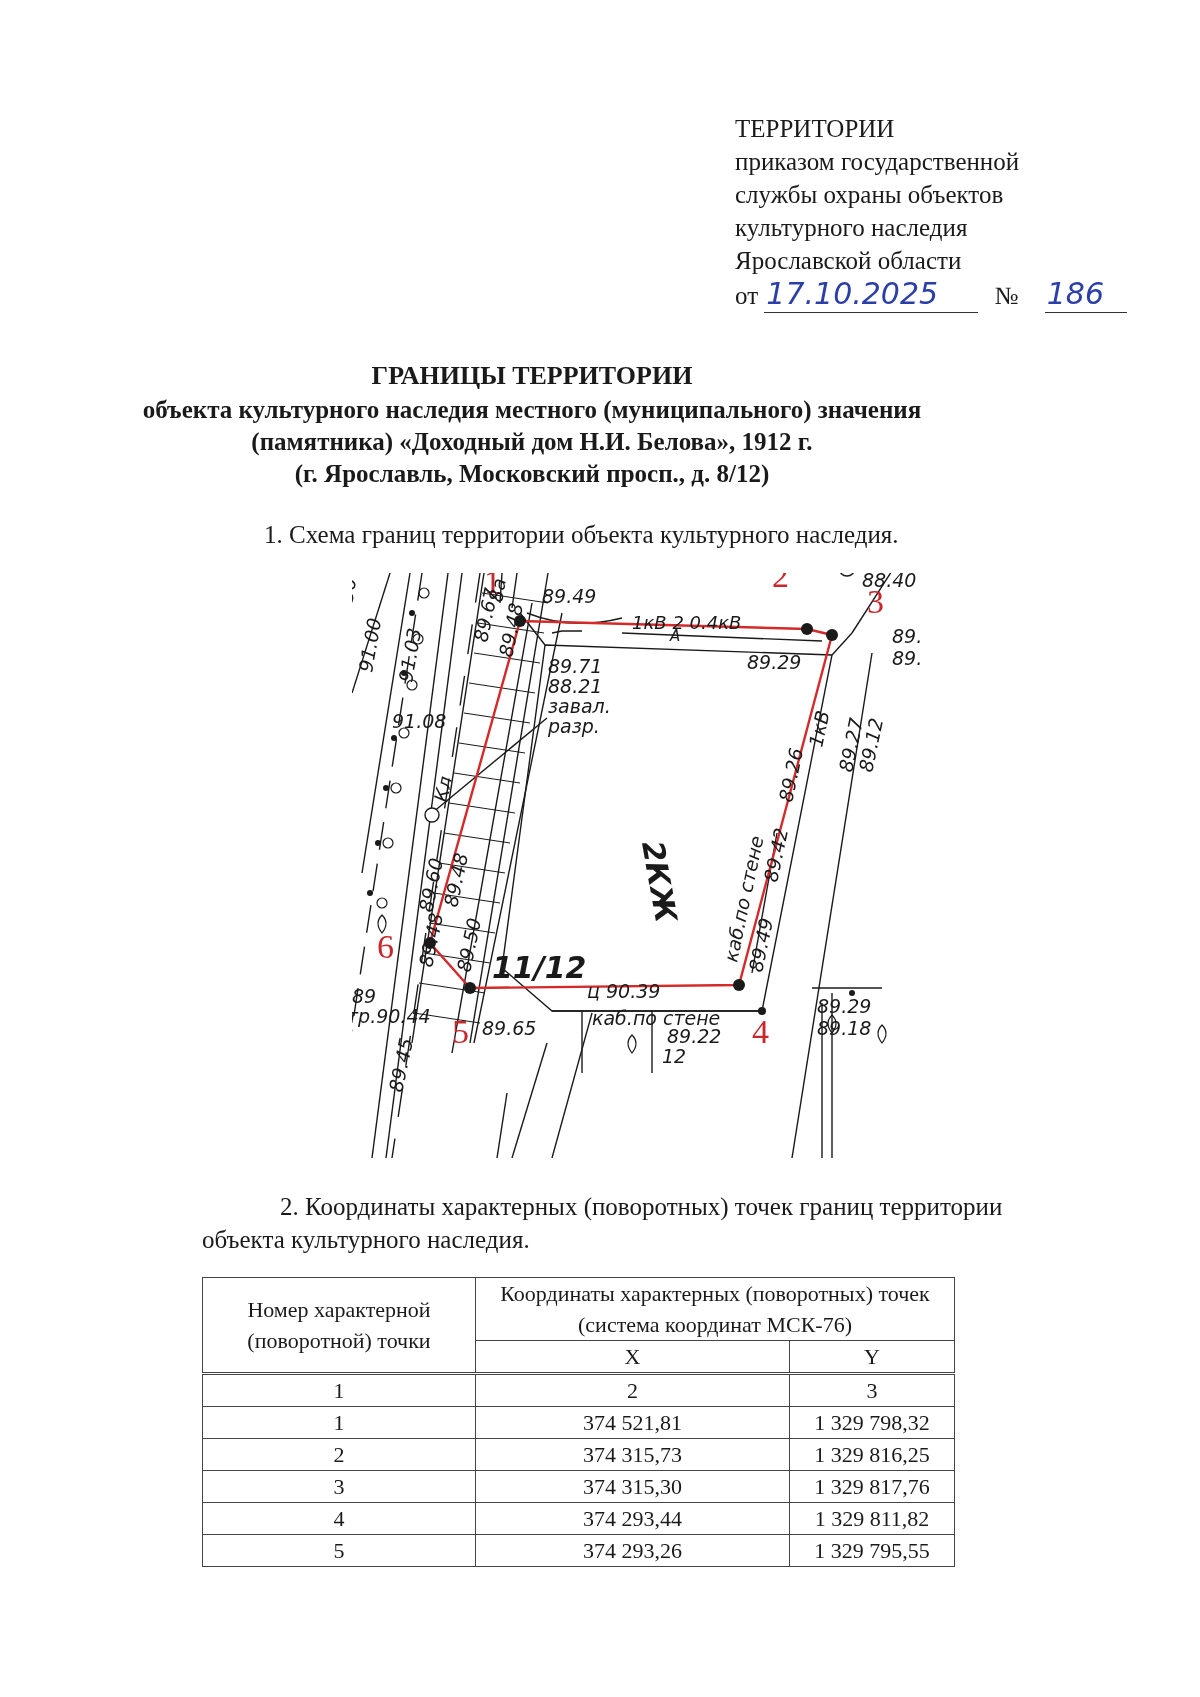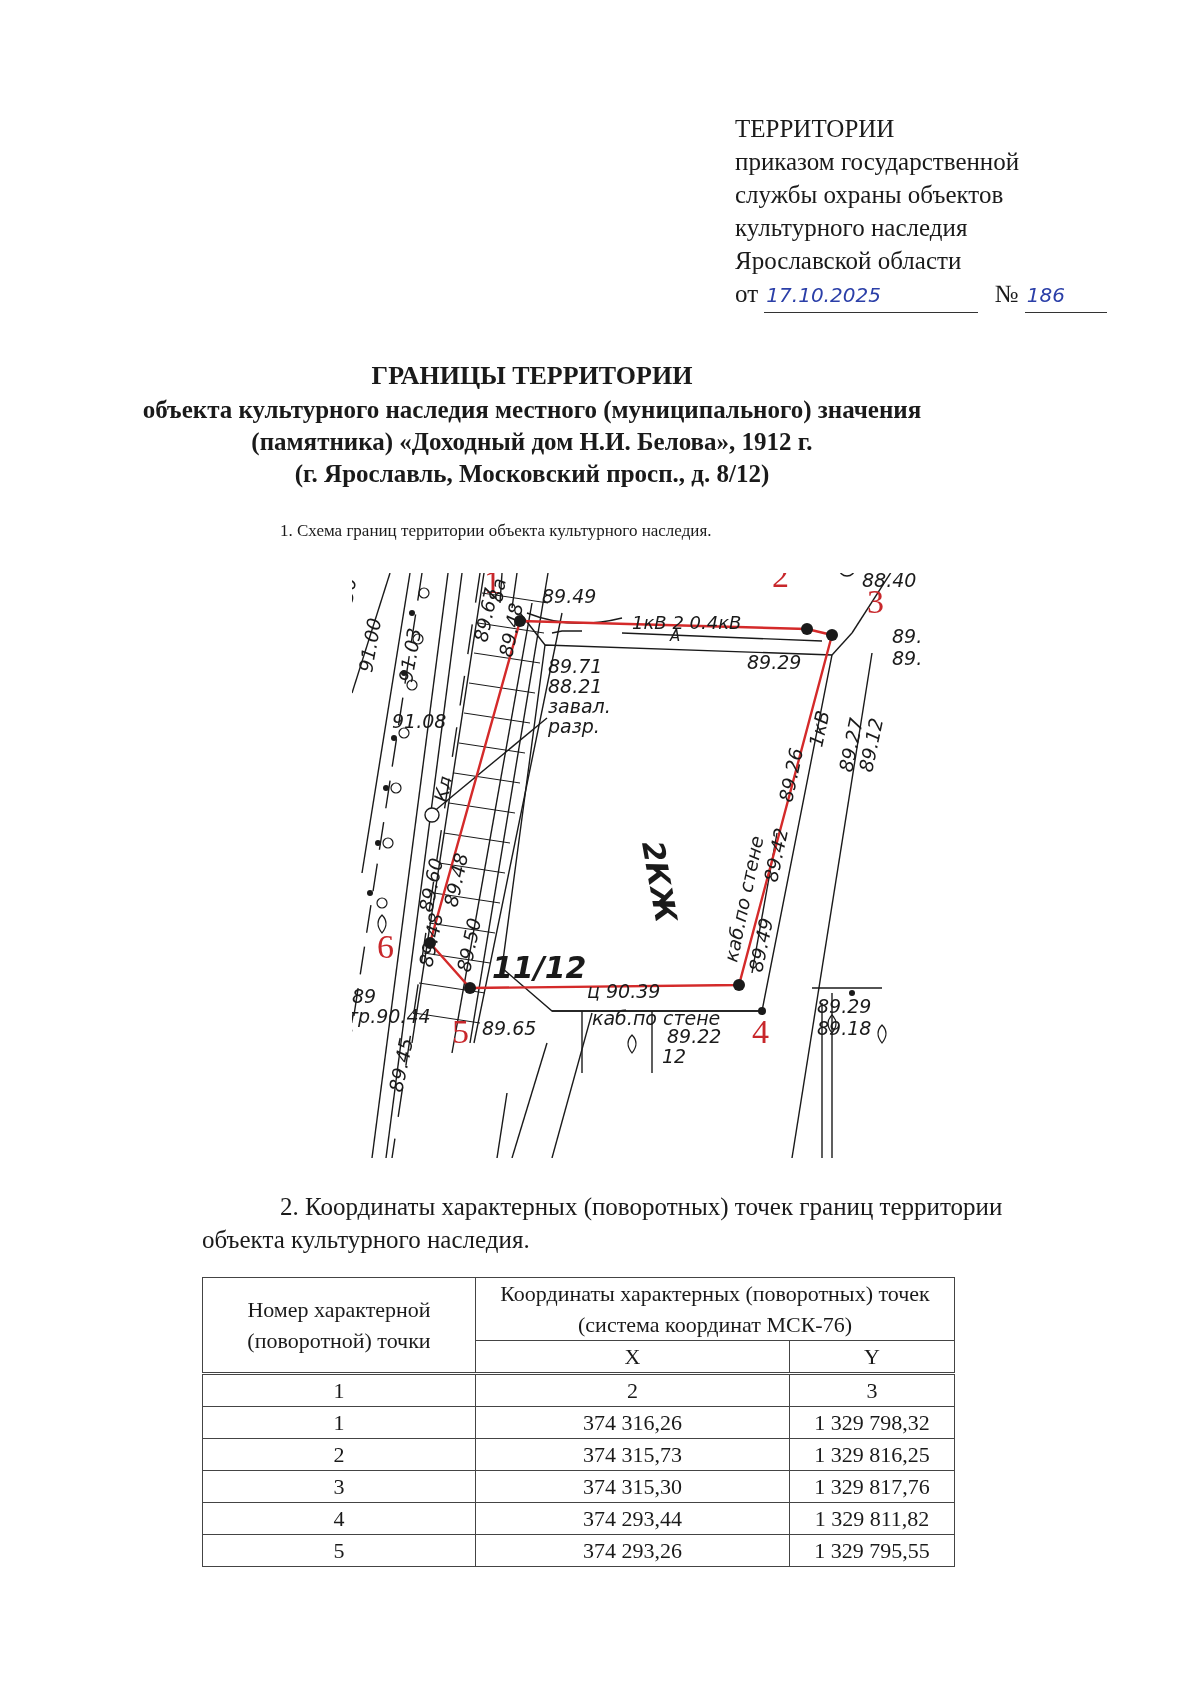--- a/index.html
+++ b/index.html
@@ -1,26 +1,26 @@
 <!DOCTYPE html>
 <html><head>
 <meta charset="utf-8">
 <style>
   html, body { margin: 0; padding: 0; background: #ffffff; }
   body { width: 1200px; height: 1697px; position: relative; overflow: hidden;
          font-family: "Liberation Serif", "DejaVu Serif", serif; color: #1a1a1a; }
   .approval { position: absolute; left: 735px; top: 112px; font-size: 25px; line-height: 33px; }
   .approval div { white-space: nowrap; }
-  .approval .hw { font-family: "DejaVu Sans", sans-serif; font-style: italic; color: #2b3fa8; font-size: 20px; }
+  .approval .hw { font-family: "DejaVu Sans", sans-serif; font-style: italic; color: #2b3fa8; font-size: 30px; }
   .approval .line-date { display: inline-block; width: 212px; border-bottom: 1.5px solid #333; text-align: left; padding-left: 2px; }
-  .approval .line-num { display: inline-block; width: 80px; border-bottom: 1.5px solid #333; padding-left: 2px; }
+  .approval .line-num { display: inline-block; width: 80px; border-bottom: 1.5px solid #333; padding-left: 2px; margin-left: 20px; }
   .title { position: absolute; left: 0; width: 1064px; top: 360px; text-align: center;
            font-weight: bold; font-size: 25px; line-height: 32px; }
   .title .main { font-size: 26px; margin-bottom: 2px; }
-  .section1 { position: absolute; left: 280px; top: 521px; font-size: 17px; }
+  .section1 { position: absolute; left: 264px; top: 521px; font-size: 25px; }
   .map { position: absolute; left: 352px; top: 573px; width: 648px; height: 585px; }
   .section2 { position: absolute; left: 202px; top: 1190px; width: 950px; font-size: 25px; line-height: 33px; text-align: justify; }
   .section2 .indent { padding-left: 78px; }
   table.coords { position: absolute; left: 202px; top: 1277px; width: 753px; border-collapse: collapse; font-size: 22px; }
   table.coords td, table.coords th { border: 1.5px solid #444; text-align: center; font-weight: normal; padding: 0; line-height: 31px; }
   table.coords th.c1 { width: 272px; }
   table.coords th.c2 { width: 313px; }
   table.coords tr.sep td { border-top: 3px double #444; }
 </style>
 </head>
@@ -218,21 +218,21 @@
     <th class="c2">X</th>
     <th>Y</th>
   </tr>
   <tr class="sep">
     <td>1</td>
     <td>2</td>
     <td>3</td>
   </tr>
   <tr>
     <td>1</td>
-    <td>374 316,26</td>
+    <td>374 521,81</td>
     <td>1 329 798,32</td>
   </tr>
   <tr>
     <td>2</td>
     <td>374 315,73</td>
     <td>1 329 816,25</td>
   </tr>
   <tr>
     <td>3</td>
     <td>374 315,30</td>

